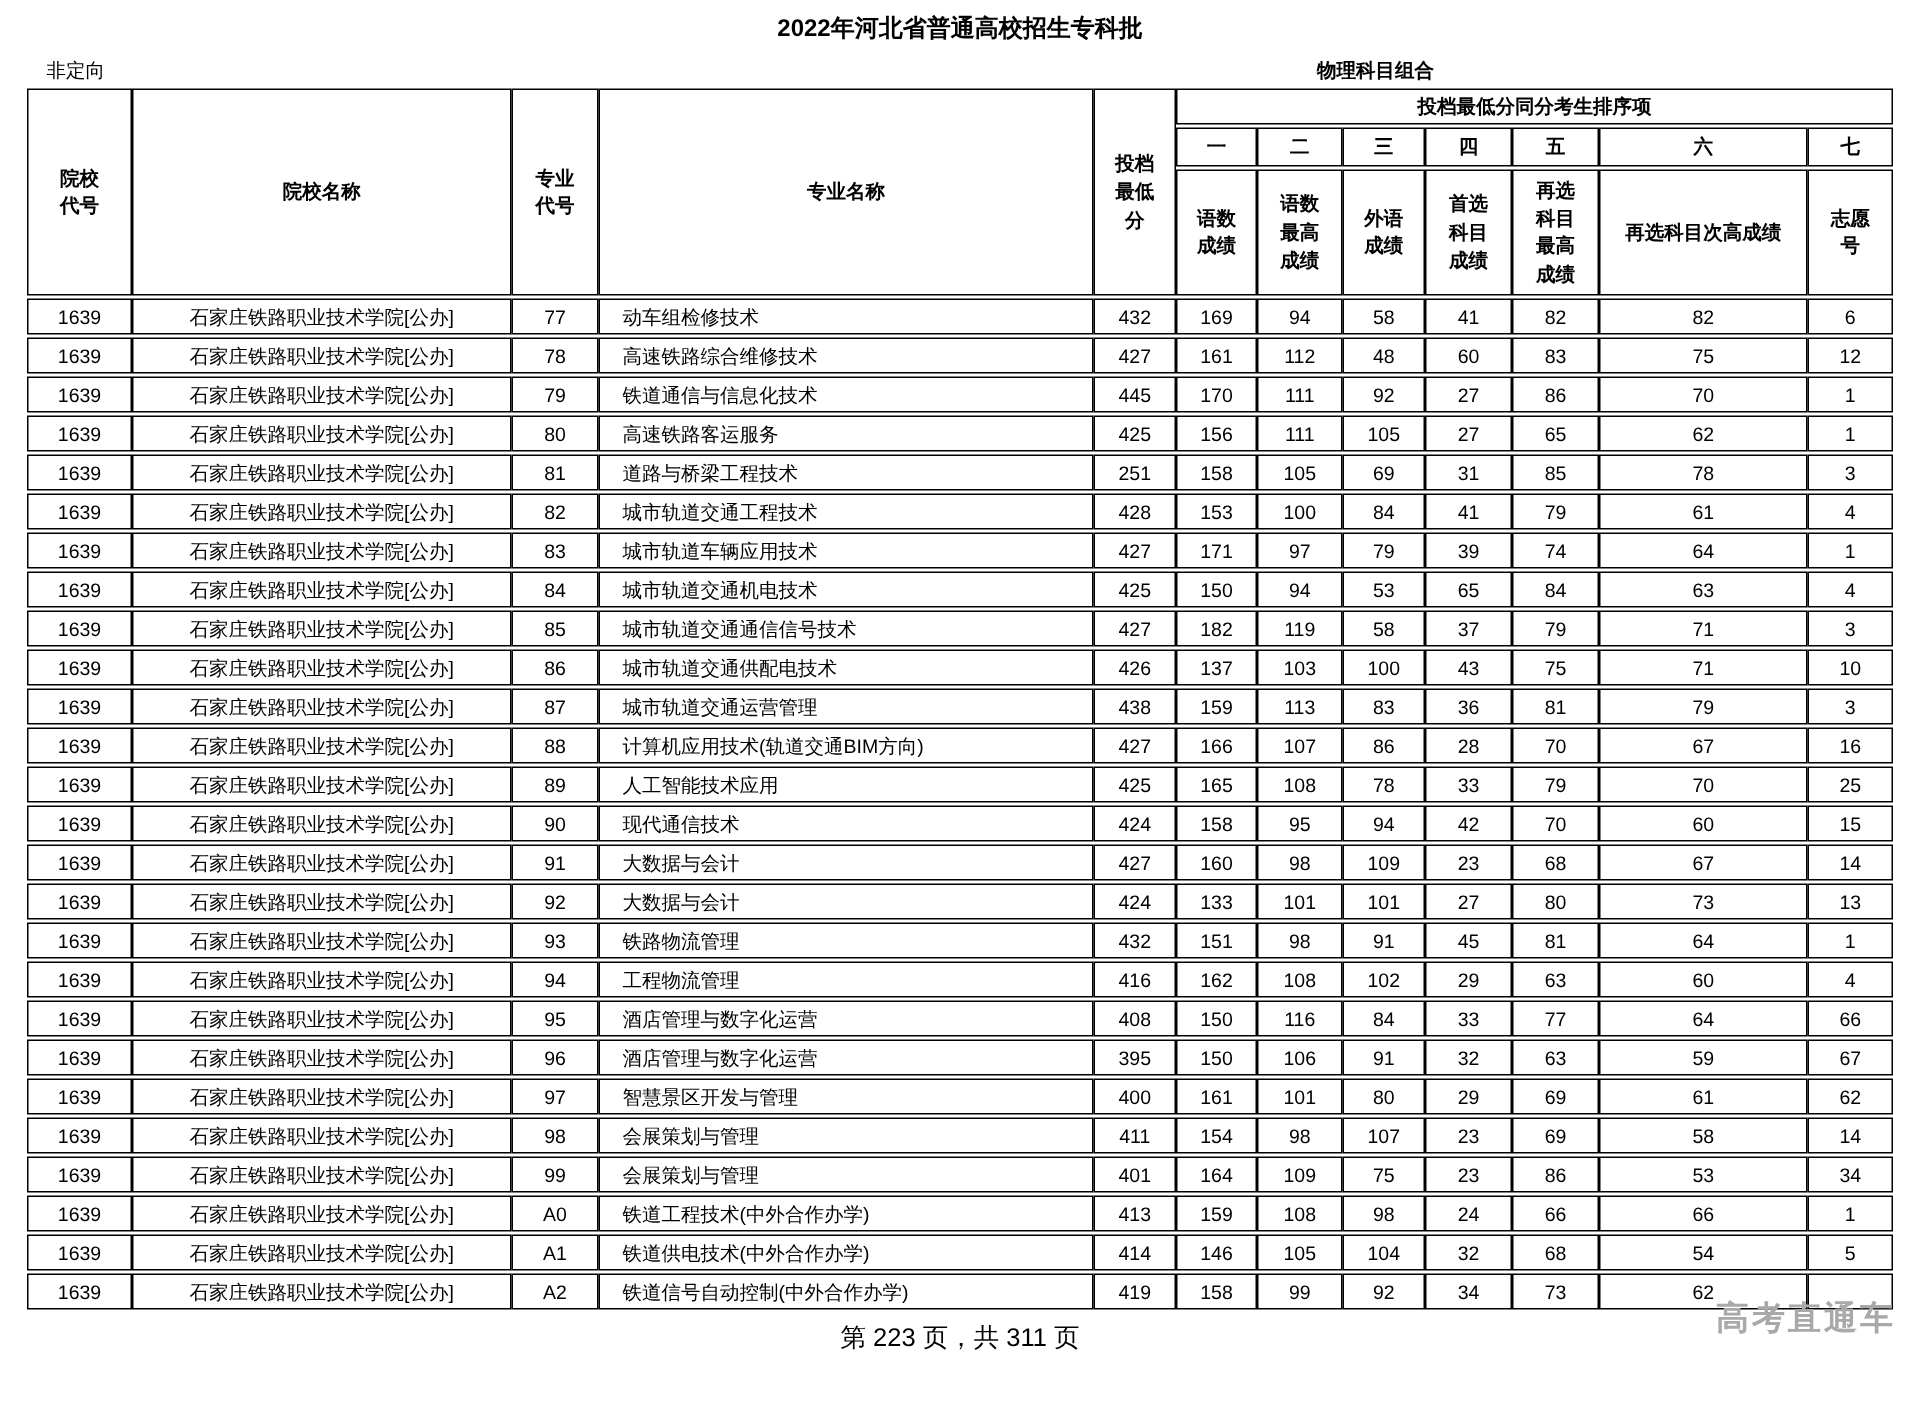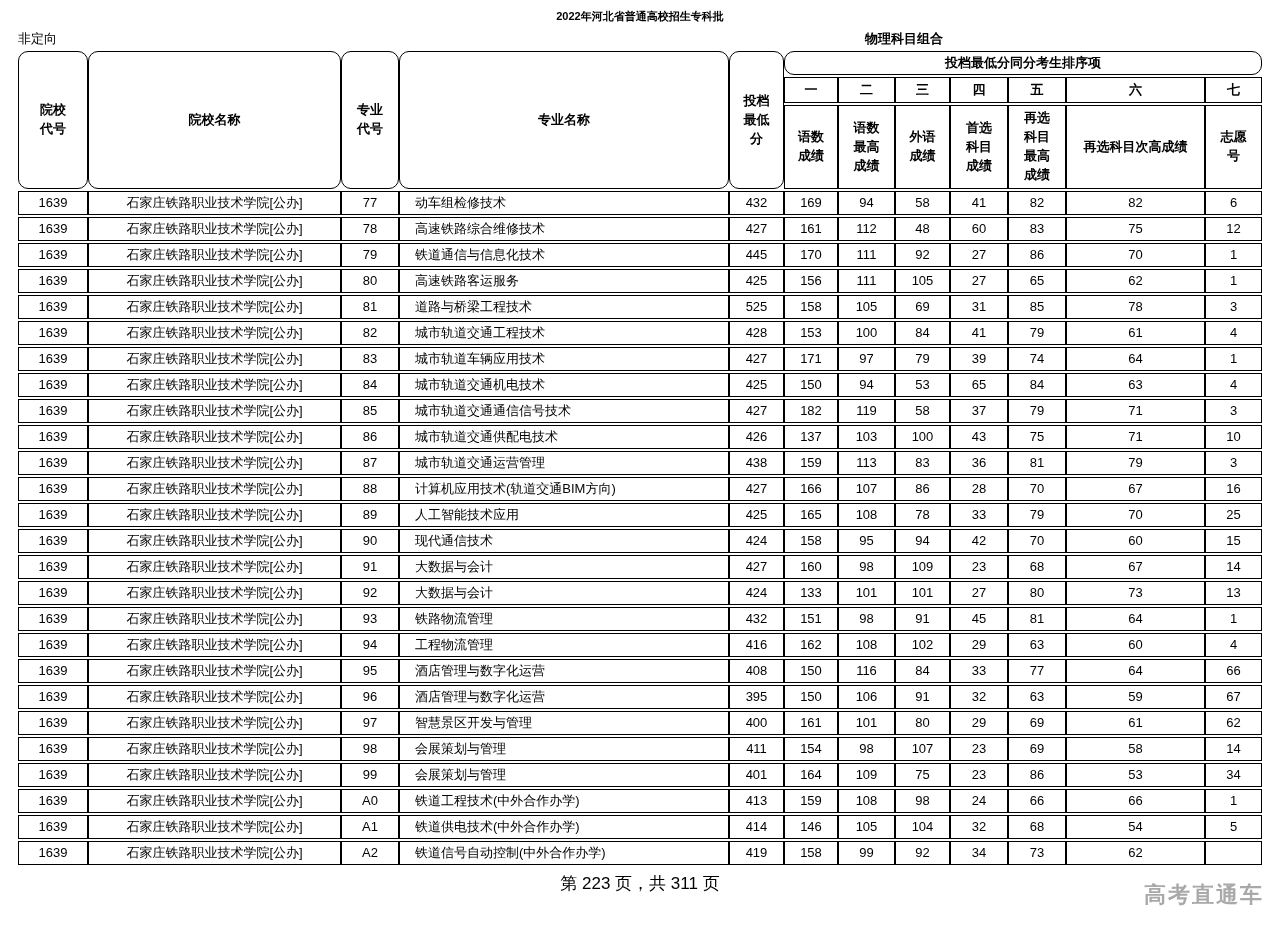--- a/index.html
+++ b/index.html
@@ -3,44 +3,44 @@
 <meta charset="utf-8">
 <style>
   * { margin:0; padding:0; box-sizing:border-box; }
   html,body { background:#fff; }
   body {
     width:1280px; height:938px;
     font-family:"Liberation Sans", sans-serif;
     color:#000; position:relative; overflow:hidden;
   }
   .titles { text-align:center; padding-top:7px; }
-  .title { font-size:11px; font-weight:bold; line-height:1.65; }
-  .labels { position:relative; height:22px; margin:0 18px 2px 18px; font-size:13px; }
+  .title { font-size:16px; font-weight:bold; line-height:1.65; }
+  .labels { position:relative; height:22px; margin:0 18px 2px 31px; font-size:13px; }
   .label-left  { position:absolute; left:0; top:5px; }
   .label-right { position:absolute; left:847px; top:5px; font-weight:bold; }
   table {
     border-collapse:separate; border-spacing:0 2px;
     margin:0 18px; table-layout:fixed; width:1244px;
     font-size:13px;
   }
   th, td {
     border:1px solid #000;
     text-align:center; vertical-align:middle;
     overflow:hidden; padding:1px 2px;
   }
   th { font-weight:bold; line-height:1.45; }
-  .hrow-a th { height:24px;border-radius:10px; }
+  .hrow-a th { height:24px; }
   .hrow-b th { height:26px; }
   .hrow-c th { height:84px; }
   .vtxt { width:2em; margin:0 auto; word-break:break-all; }
   td { height:24px; line-height:1.2; }
   td.left { text-align:left; padding-left:15px; }
   .footer { text-align:center; font-size:17px; margin-top:5px; }
   .watermark {
-    position:absolute; right:16px; bottom:28px;
+    position:absolute; right:16px; bottom:44px;
     font-size:22px; font-weight:bold; color:#a9a9a9;
     letter-spacing:2px; white-space:nowrap;
   }
 </style>
 </head>
 <body>
 
 <div class="titles">
   <div class="title">2022年河北省普通高校招生专科批</div>
 </div>
@@ -166,21 +166,21 @@
         <td>27</td>
         <td>65</td>
         <td>62</td>
         <td>1</td>
       </tr>
       <tr>
         <td>1639</td>
         <td>石家庄铁路职业技术学院[公办]</td>
         <td>81</td>
         <td class="left">道路与桥梁工程技术</td>
-        <td>525</td>
+        <td>251</td>
         <td>158</td>
         <td>105</td>
         <td>69</td>
         <td>31</td>
         <td>85</td>
         <td>78</td>
         <td>3</td>
       </tr>
       <tr>
         <td>1639</td>

